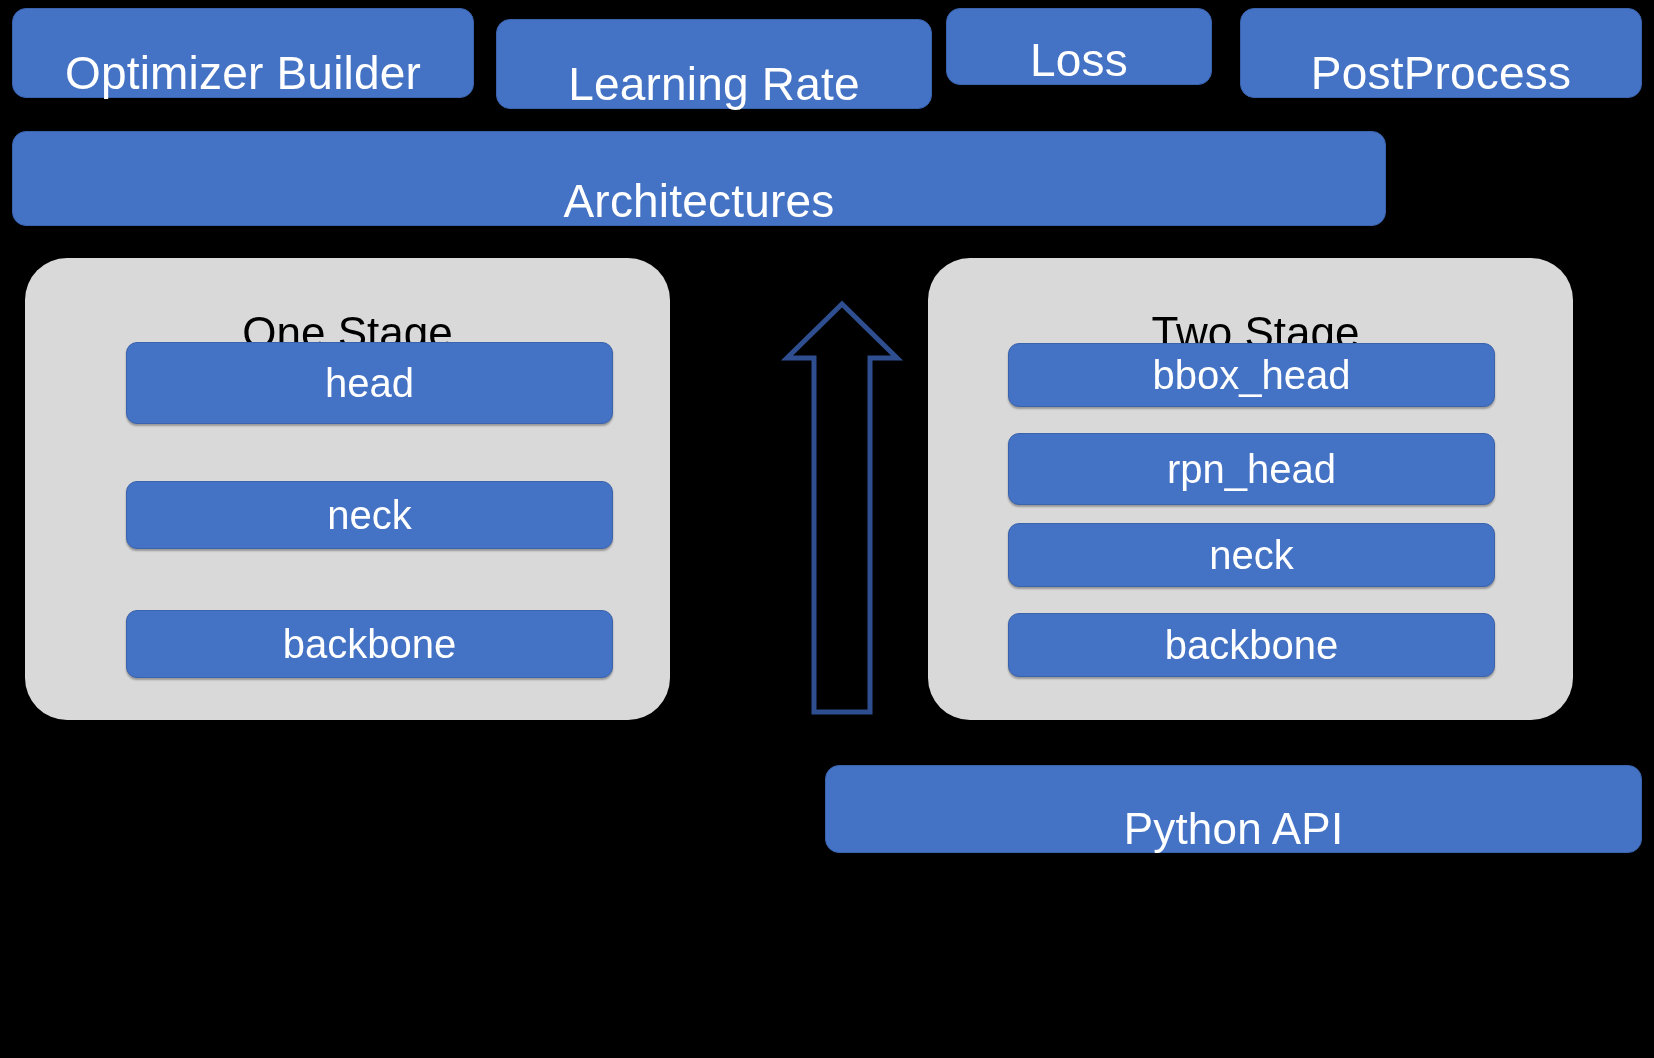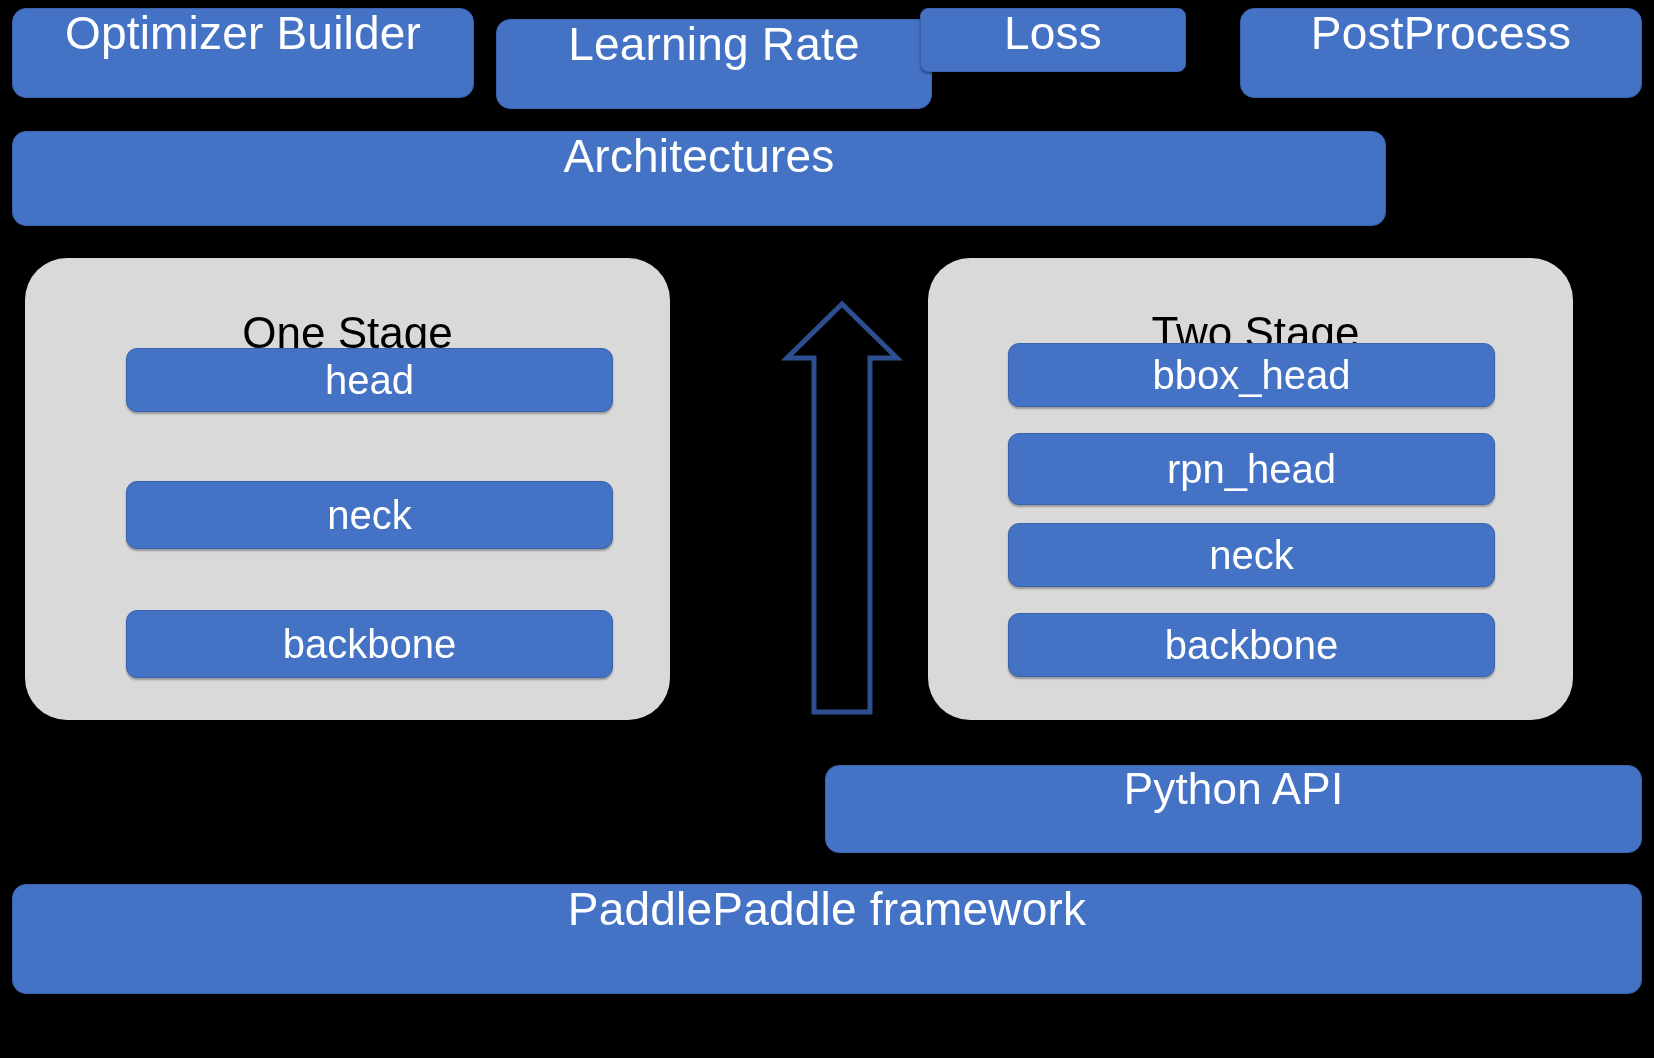--- a/index.html
+++ b/index.html
@@ -20,21 +20,21 @@
   }
 
   
   .bluebox {
     position: absolute;
     background: #4472C4;
     border: 1px solid #3A63AE;
     border-radius: 14px;
     color: #FFFFFF;
     display: flex;
-    align-items: flex-start;
+    align-items: flex-end;
     justify-content: center;
     text-align: center;
     box-sizing: border-box;
     font-family: "Liberation Sans", sans-serif;
     font-weight: 400;
     letter-spacing: 0.2px;
     line-height: 1.05;
     white-space: nowrap;
     box-shadow: 0 2px 2px rgba(0,0,0,0.35);
   }
@@ -91,36 +91,36 @@
 <div id="canvas">
 
   <div class="bluebox fs-top" style="left:12px; top:8px; width:462px; height:90px;">
     <span>Optimizer Builder</span>
   </div>
 
   <div class="bluebox fs-top" style="left:496px; top:8px; width:436px; height:90px;margin-top:11px;">
     <span>Learning Rate</span>
   </div>
 
-  <div class="bluebox fs-top" style="left:920px; top:8px; width:266px; height:64px;border-radius:8px;">
+  <div class="bluebox fs-top" style="left:946px; top:8px; width:266px; height:77px;">
     <span>Loss</span>
   </div>
 
   <div class="bluebox fs-top" style="left:1240px; top:8px; width:402px; height:90px;">
     <span>PostProcess</span>
   </div>
 
   <div class="bluebox fs-arch" style="left:12px; top:131px; width:1374px; height:95px;">
     <span>Architectures</span>
   </div>
 
   <div class="stage-panel" style="left:25px; top:258px; width:645px; height:462px;">
     <div class="stage-title fs-stage-title" style="top:22px;">One Stage</div>
 
-    <div class="stage-sub fs-sub" style="left:101px; top:90px; width:487px; height:64px;">
+    <div class="stage-sub fs-sub" style="left:101px; top:84px; width:487px; height:82px;">
       <span>head</span>
     </div>
 
     <div class="stage-sub fs-sub" style="left:101px; top:223px; width:487px; height:68px;">
       <span>neck</span>
     </div>
 
     <div class="stage-sub fs-sub" style="left:101px; top:352px; width:487px; height:68px;">
       <span>backbone</span>
     </div>
@@ -150,17 +150,14 @@
     <div class="stage-sub fs-sub" style="left:80px; top:355px; width:487px; height:64px;">
       <span>backbone</span>
     </div>
   </div>
 
 
   <div class="bluebox fs-api" style="left:825px; top:765px; width:817px; height:88px;">
     <span>Python API</span>
   </div>
 
-  <div class="bluebox fs-fw" style="left:12px; top:884px; width:1630px; height:110px;">
-    <span>PaddlePaddle framework</span>
-  </div>
 
 </div>
 
 </body></html>

